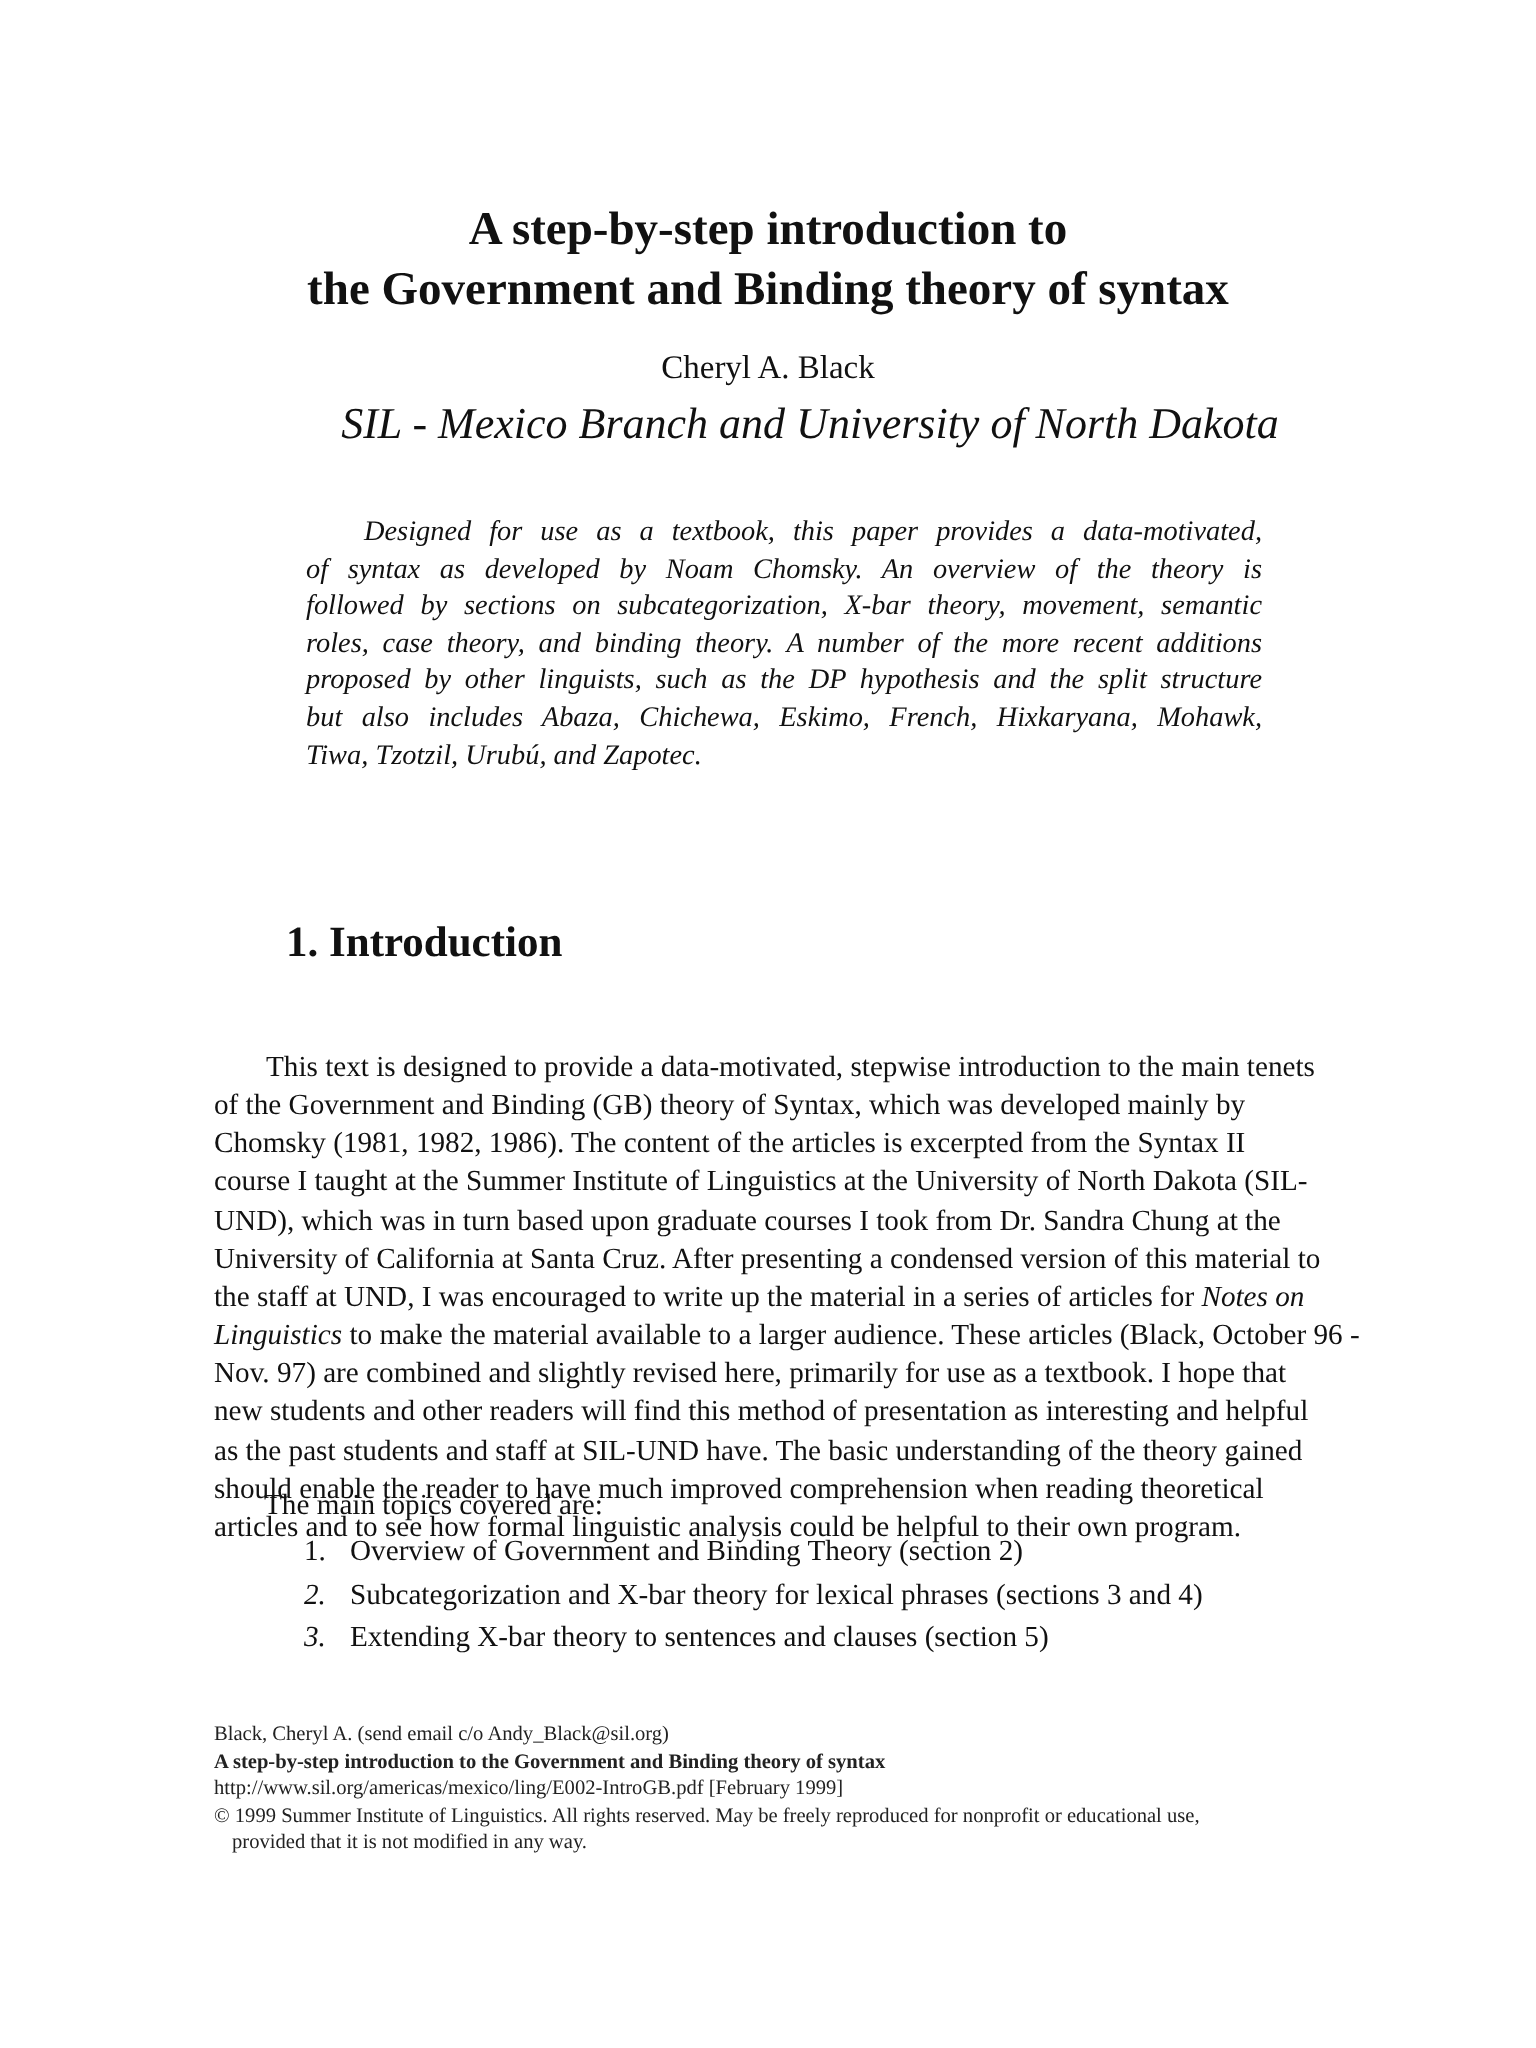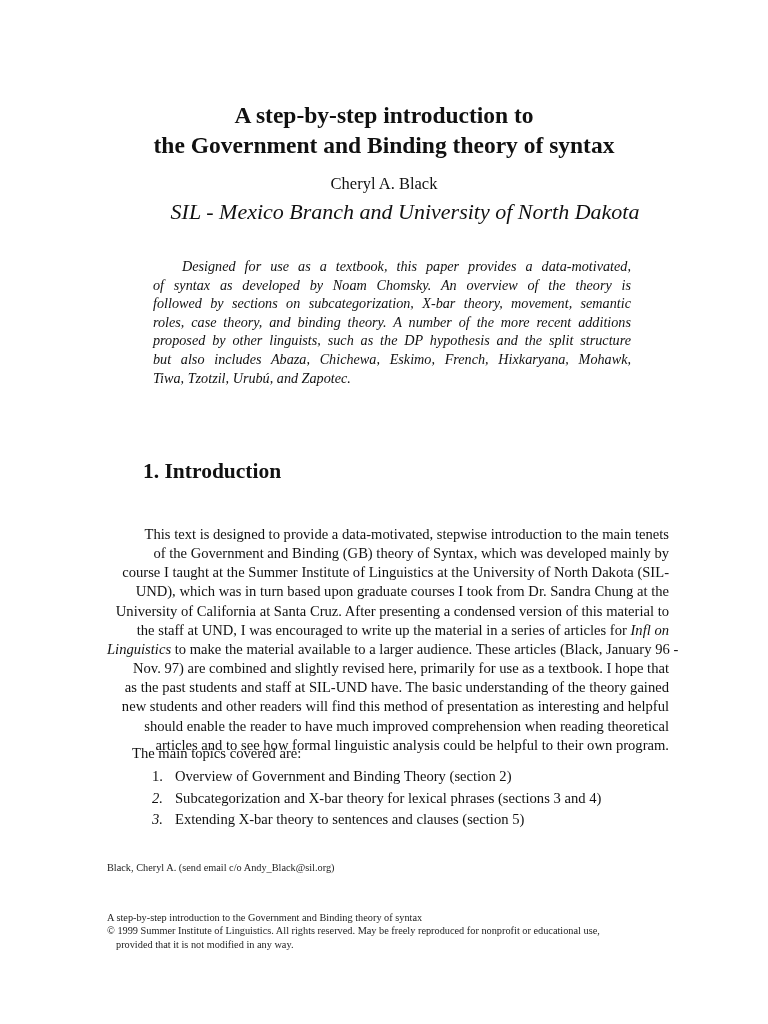--- a/index.html
+++ b/index.html
@@ -27,41 +27,41 @@
     }
     .abstract .ln { display: block; text-align: justify; text-align-last: justify; white-space: nowrap; }
     .abstract .ln.last { text-align-last: left; font-style: italic; }
     .abstract .ln.first { text-indent: 29px; margin-top: 12px; }
     .heading {
       position: absolute; left: 107px; top: 457px;
       font-weight: bold; font-size: 21.5px; line-height: 28px; margin-left: 36px;
     }
     .body {
       position: absolute; left: 107px; width: 562px; top: 525px;
-      font-size: 14.6px; line-height: 19.15px; text-align: right;
+      font-size: 14.6px; line-height: 19.15px;
     }
     .body .ln { display: block; white-space: nowrap; }
     .body .ln.first { text-indent: 26px; }
     .topics-intro {
       position: absolute; left: 132px; top: 744px;
       font-size: 14.6px; line-height: 19px;
     }
     .topics {
       position: absolute; left: 152px; top: 766px; margin: 0; padding: 0; list-style: none;
       font-size: 14.6px; line-height: 21.5px;
     }
     .topics li { display: block; white-space: nowrap; }
     .topics .num { display: inline-block; width: 23px; }
     .topics .num.it { font-style: italic; }
     .footer {
       position: absolute; left: 107px; top: 861px; width: 580px;
       font-size: 10.3px; line-height: 13.6px; color: #222;
     }
     .footer .ln { display: block; white-space: nowrap; }
-    .footer .bold { font-weight: normal; margin-top: 36px; }
+    .footer .bold { font-weight: bold; }
     .footer .indent { padding-left: 9px; }
     em { font-style: italic; }
   </style>
 </head>
 <body>
 
 <div class="page">
 
   <div class="title">
     <div>A step-by-step introduction to</div>
@@ -79,40 +79,42 @@
     <span class="ln">proposed by other linguists, such as the DP hypothesis and the split structure</span>
     <span class="ln">but also includes Abaza, Chichewa, Eskimo, French, Hixkaryana, Mohawk,</span>
     <span class="ln last">Tiwa, Tzotzil, Urubú, and Zapotec.</span>
   </div>
 
   <div class="heading">1.  Introduction</div>
 
   <div class="body">
     <span class="ln first">This text is designed to provide a data-motivated, stepwise introduction to the main tenets</span>
     <span class="ln">of the Government and Binding (GB) theory of Syntax, which was developed mainly by</span>
+    <span class="ln">Chomsky (1981, 1982, 1986).  The content of the articles is excerpted from the Syntax II</span>
     <span class="ln">course I taught at the Summer Institute of Linguistics at the University of North Dakota (SIL-</span>
     <span class="ln">UND), which was in turn based upon graduate courses I took from Dr. Sandra Chung at the</span>
     <span class="ln">University of California at Santa Cruz.  After presenting a condensed version of this material to</span>
-    <span class="ln"><span>the staff at UND, I was encouraged to write up the material in a series of articles for </span><em>Infl on</em></span>
-    <span class="ln"><em>Linguistics</em><span> to make the material available to a larger audience.  These articles (Black, January 96 -</span></span>
+    <span class="ln"><span>the staff at UND, I was encouraged to write up the material in a series of articles for </span><em>Notes on</em></span>
+    <span class="ln"><em>Linguistics</em><span> to make the material available to a larger audience.  These articles (Black, October 96 -</span></span>
     <span class="ln">Nov. 97) are combined and slightly revised here, primarily for use as a textbook.  I hope that</span>
+    <span class="ln">new students and other readers will find this method of presentation as interesting and helpful</span>
     <span class="ln">as the past students and staff at SIL-UND have.  The basic understanding of the theory gained</span>
-    <span class="ln">new students and other readers will find this method of presentation as interesting and helpful</span>
     <span class="ln">should enable the reader to have much improved comprehension when reading theoretical</span>
     <span class="ln">articles and to see how formal linguistic analysis could be helpful to their own program.</span>
   </div>
 
   <div class="topics-intro">The main topics covered are:</div>
 
   <ol class="topics">
     <li><span class="num">1.</span><span>Overview of Government and Binding Theory (section 2)</span></li>
     <li><span class="num it">2.</span><span>Subcategorization and X-bar theory for lexical phrases (sections 3 and 4)</span></li>
     <li><span class="num it">3.</span><span>Extending X-bar theory to sentences and clauses (section 5)</span></li>
   </ol>
 
   <div class="footer">
     <span class="ln">Black, Cheryl A. (send email c/o Andy_Black@sil.org)</span>
     <span class="ln bold">A step-by-step introduction to the Government and Binding theory of syntax</span>
+    <span class="ln">http://www.sil.org/americas/mexico/ling/E002-IntroGB.pdf [February 1999]</span>
     <span class="ln">© 1999 Summer Institute of Linguistics.  All rights reserved.  May be freely reproduced for nonprofit or educational use,</span>
     <span class="ln indent">provided that it is not modified in any way.</span>
   </div>
 
 </div>
 
 </body></html>

